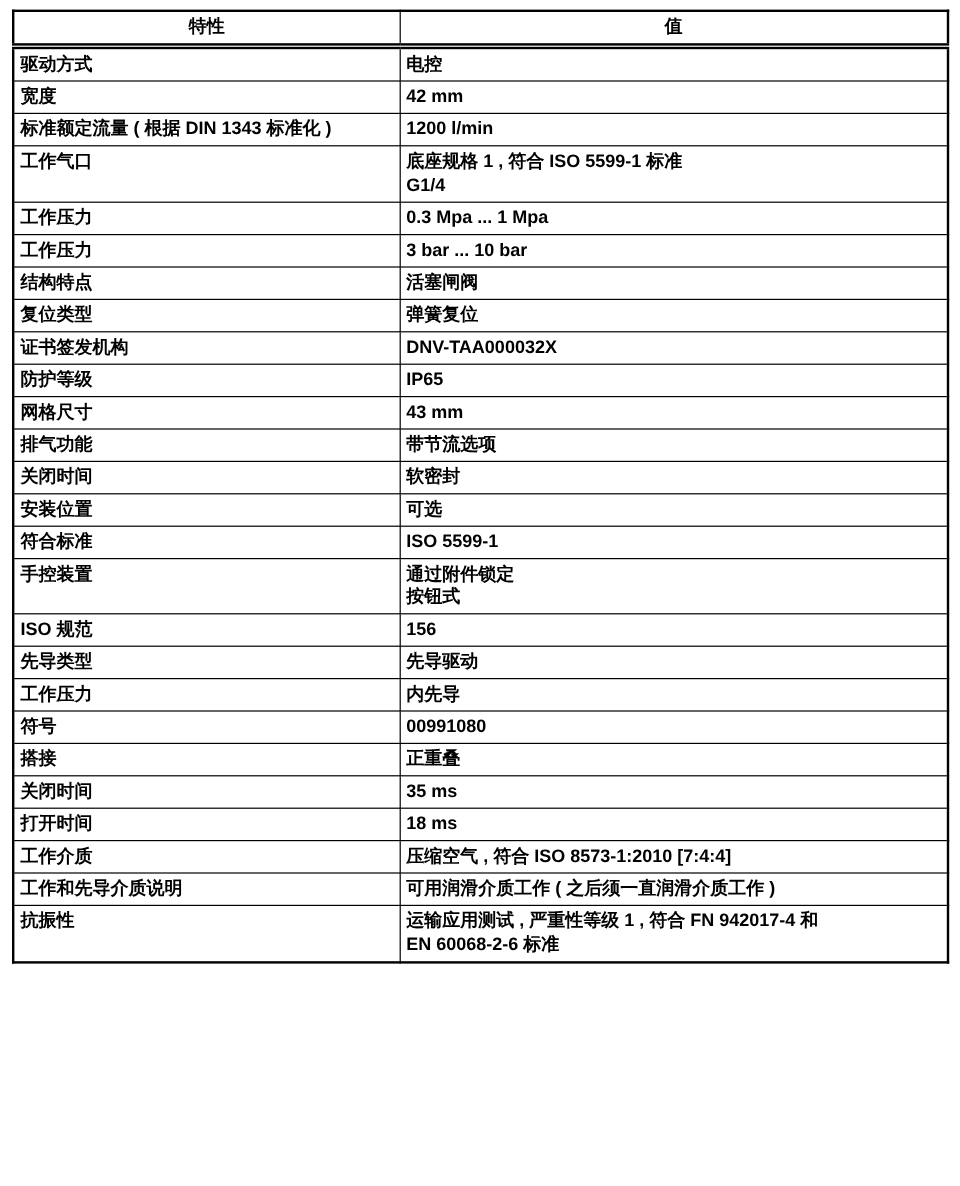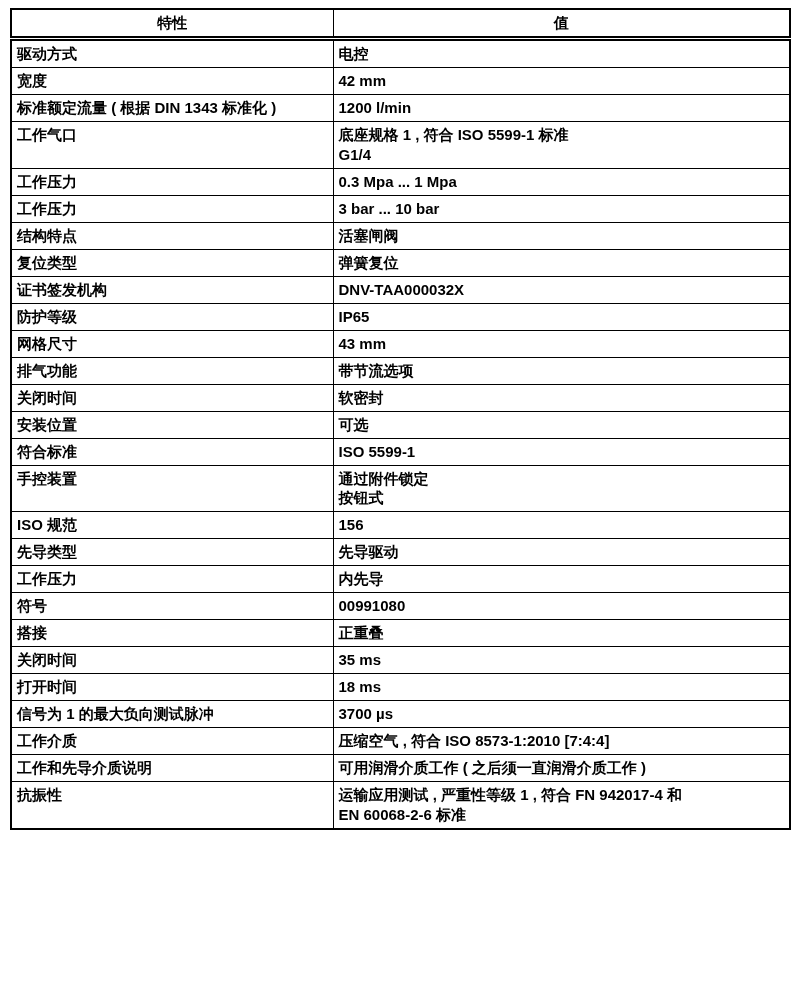--- a/index.html
+++ b/index.html
@@ -143,24 +143,20 @@
   </tr>
       <tr>
     <td>关闭时间</td>
     <td>35 ms</td>
   </tr>
       <tr>
     <td>打开时间</td>
     <td>18 ms</td>
   </tr>
       <tr>
-    <td>信号为 1 的最大负向测试脉冲</td>
-    <td>3700 µs</td>
-  </tr>
-      <tr>
     <td>工作介质</td>
     <td>压缩空气 , 符合 ISO 8573-1:2010 [7:4:4]</td>
   </tr>
       <tr>
     <td>工作和先导介质说明</td>
     <td>可用润滑介质工作 ( 之后须一直润滑介质工作 )</td>
   </tr>
       <tr>
     <td>抗振性</td>
     <td>运输应用测试 , 严重性等级 1 , 符合 FN 942017-4 和

